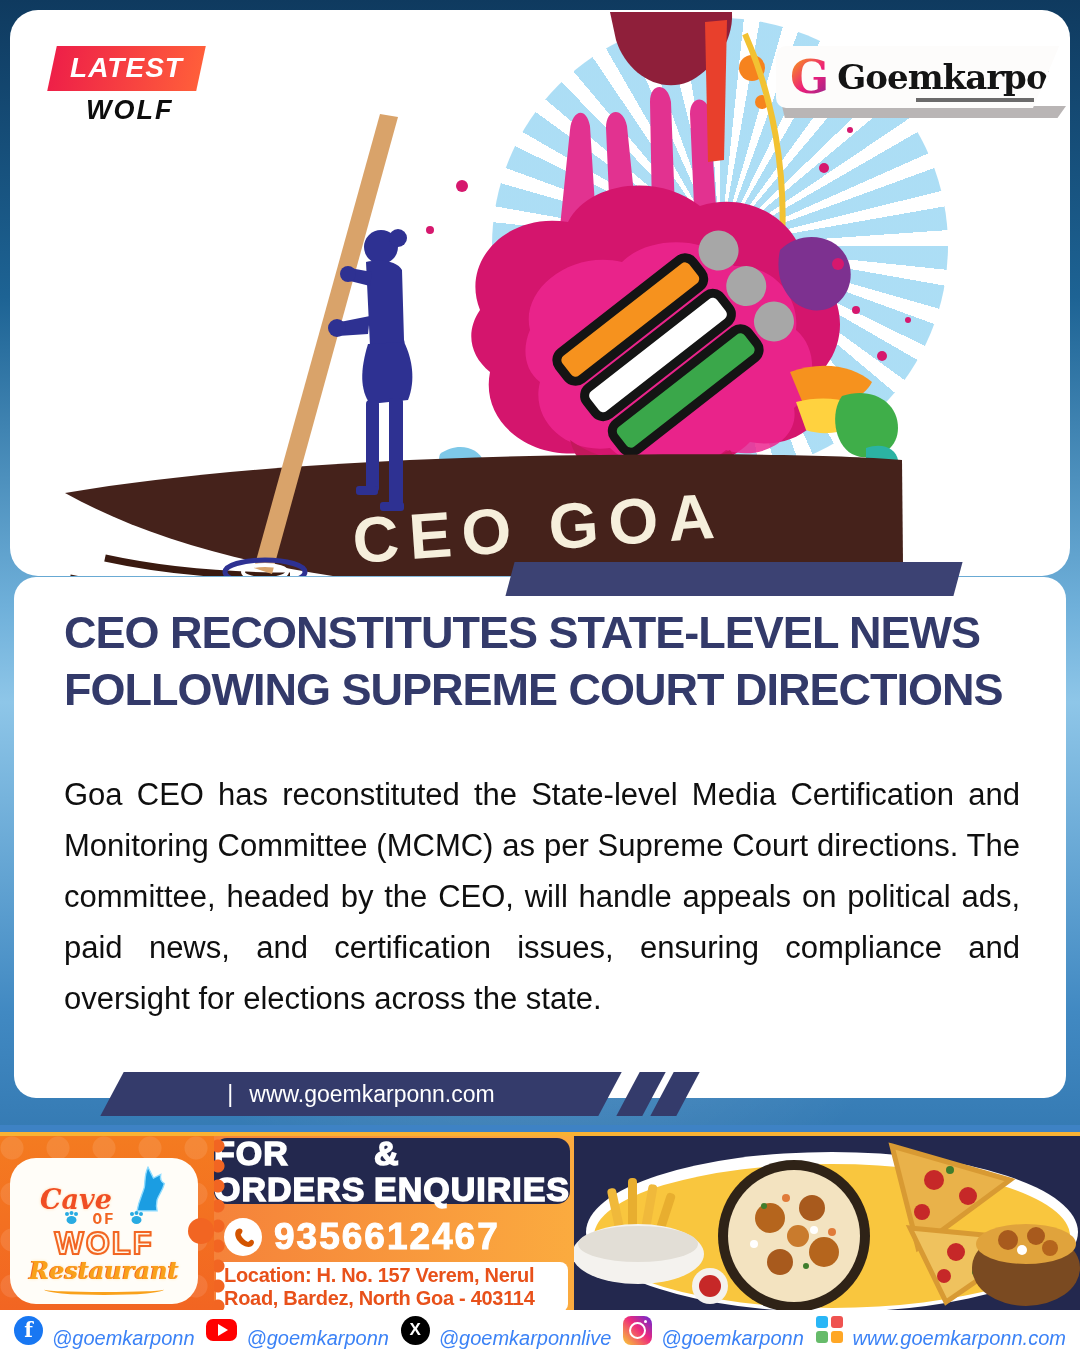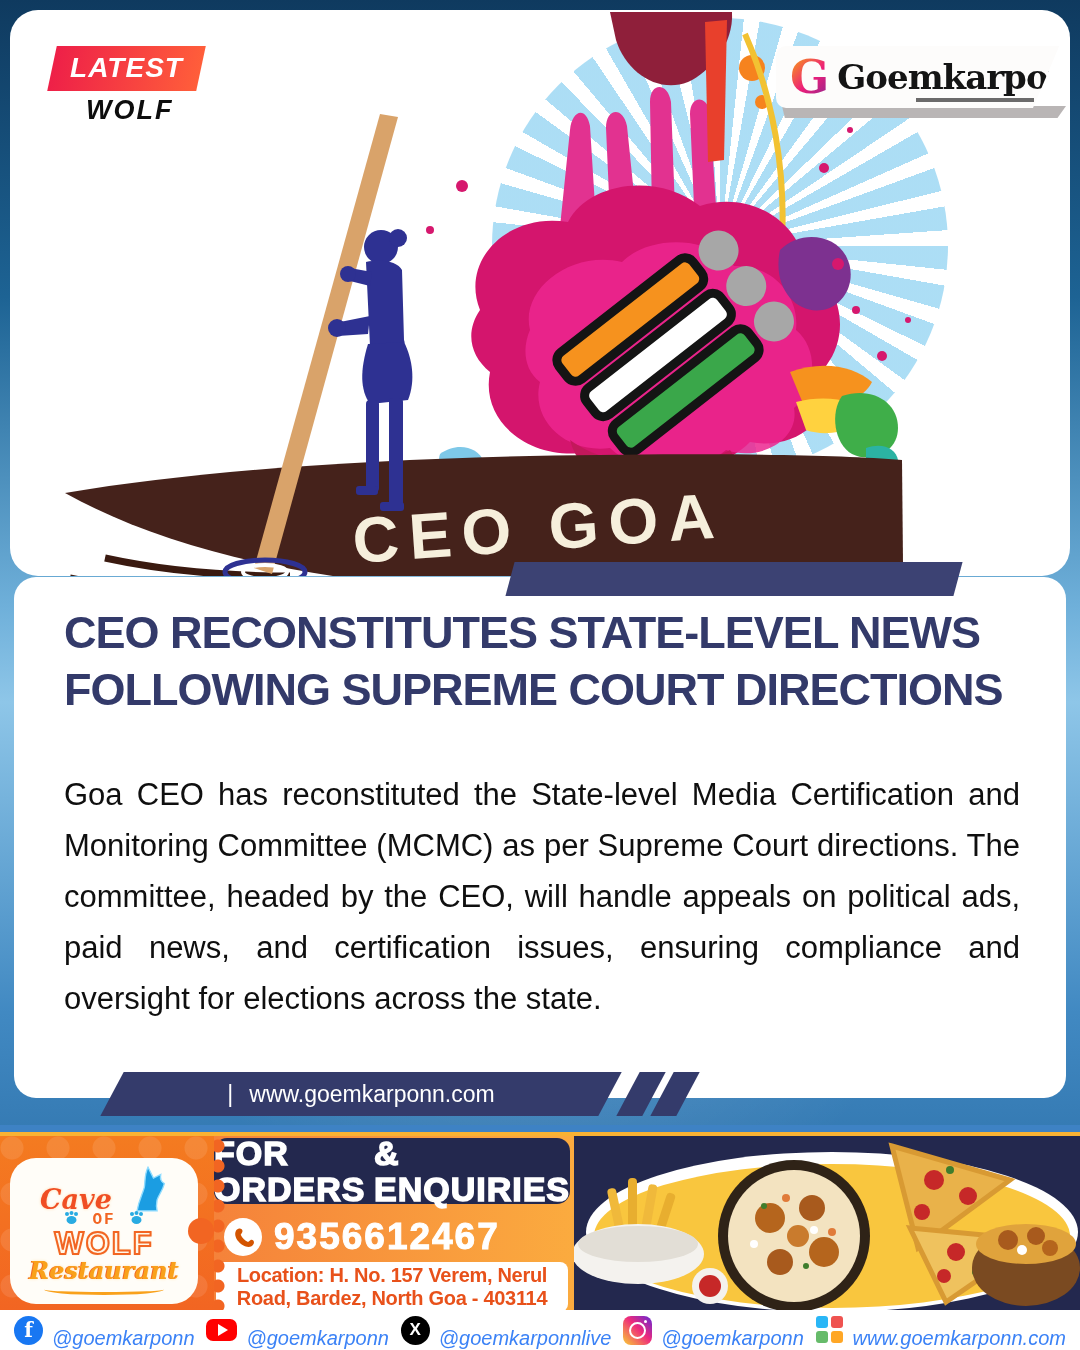--- a/index.html
+++ b/index.html
@@ -86,21 +86,21 @@
   .ad-center{position:absolute;left:214px;top:11px;width:360px;height:174px;
              background:linear-gradient(90deg,#f5823a,#fbab3f);}
   .orders-block{position:absolute;left:0;top:2px;width:356px;height:66px;background:#23284e;border-radius:13px;
              display:flex;flex-direction:row;align-items:center;justify-content:center;}
   .orders-line{color:#ffffff;font-weight:bold;font-size:34px;line-height:36px;letter-spacing:1px;
              -webkit-text-stroke:1.5px #ffffff;}
   .phone-row{position:absolute;left:10px;top:80px;height:42px;display:flex;align-items:center;gap:12px;}
   .phone-disc{width:38px;height:38px;border-radius:50%;background:#ffffff;display:flex;align-items:center;justify-content:center;}
   .phone-number{color:#ffffff;font-weight:bold;font-size:37px;letter-spacing:2px;-webkit-text-stroke:1px #ffffff;}
   .loc-strip{position:absolute;left:2px;top:126px;width:352px;background:#ffffff;border-radius:8px;padding:2px 8px;box-sizing:border-box;}
-  .loc-line{color:#e8511a;font-weight:800;font-size:20px;line-height:23px;letter-spacing:-0.3px;text-align:center;}
+  .loc-line{color:#e8511a;font-weight:800;font-size:20px;line-height:23px;letter-spacing:-0.3px;}
   .ad-food{position:absolute;left:574px;top:11px;width:506px;height:174px;}
 
   
   .footer{position:absolute;left:0;top:1310px;width:1080px;height:40px;background:#ffffff;z-index:6;
           display:flex;align-items:center;justify-content:space-between;padding:0 14px;box-sizing:border-box;}
   .soc{display:flex;align-items:center;gap:9px;}
   .soc-handle{font-weight:normal;font-style:italic;font-size:20px;color:#3b82f6;margin-top:17px;}
   .fb-icon{width:29px;height:29px;border-radius:50%;background:#1877f2;color:#fff;display:flex;align-items:center;justify-content:center;
            font-family:"DejaVu Serif",serif;font-weight:bold;font-size:20px;}
   .yt-icon{width:31px;height:22px;border-radius:7px;background:#ff0000;display:flex;align-items:center;justify-content:center;}

